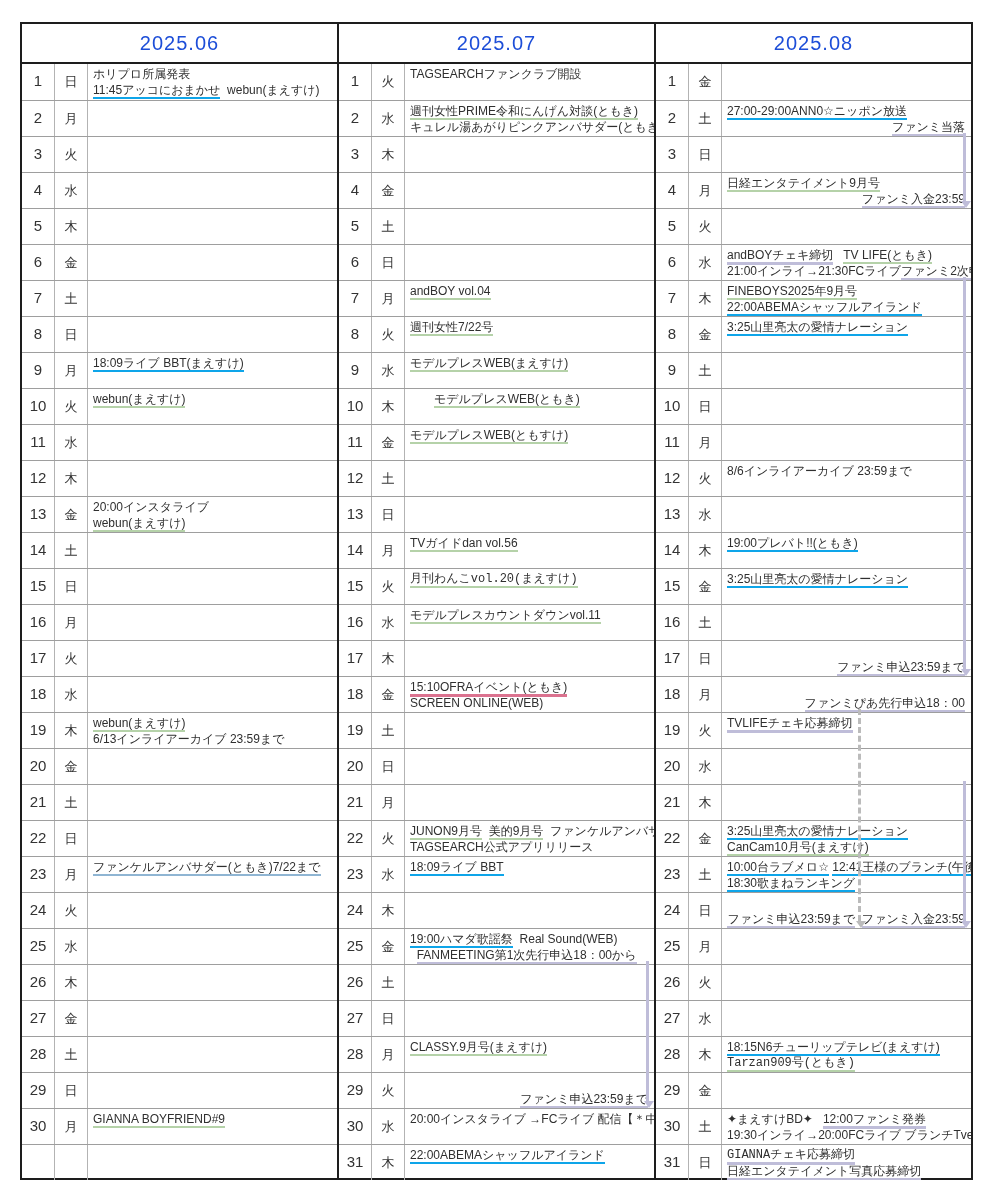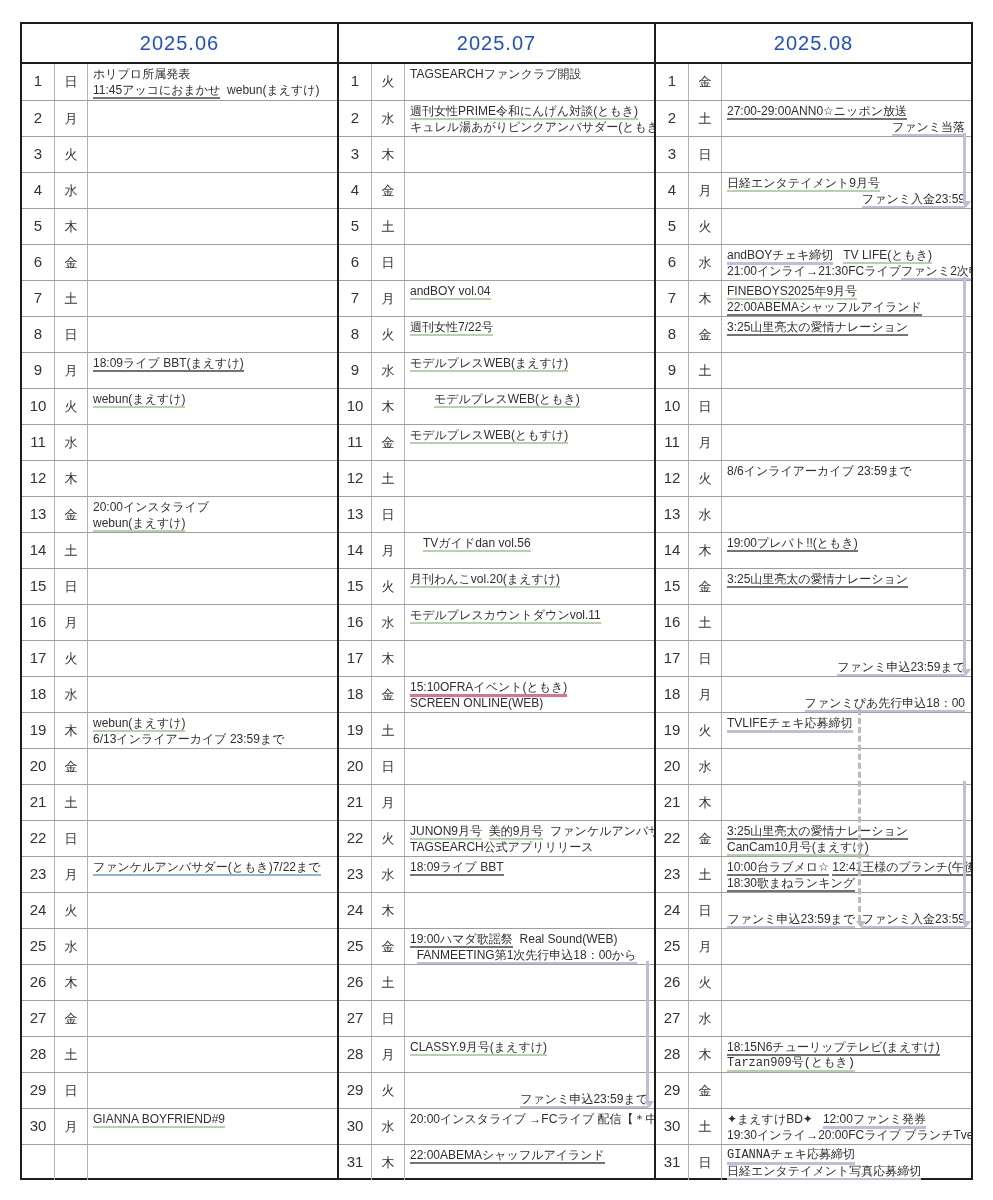--- a/index.html
+++ b/index.html
@@ -15,21 +15,21 @@
   .row + .row{border-top:1px solid #9e9e9e;}
   .num{flex:0 0 32px;text-align:center;font-size:15px;padding-top:8px;box-sizing:border-box;color:#333;}
   .dow{flex:0 0 34px;text-align:center;font-size:13px;padding-top:9px;box-sizing:border-box;
     border-left:1px solid #b3b3b3;border-right:1px solid #b3b3b3;color:#333;}
   .content{flex:1 1 auto;min-width:0;padding:2px 6px 0 5px;overflow:hidden;}
   .line{display:flex;justify-content:space-between;font-size:12px;line-height:16px;
     white-space:pre;min-height:16px;}
   .grp{display:inline-block;}
   .seg{display:inline;}
   .u-green{border-bottom:2px solid #b5d2a9;}
-  .u-pink{border-bottom:2px solid #737373;margin-top:36px;}
+  .u-pink{border-bottom:2px solid #0ea5e9;margin-top:36px;}
   .u-rose{border-bottom:3px solid #db728f;}
   .u-blue{border-bottom:2px solid #8fb5d3;}
   .u-lavender{border-bottom:3px solid #bfbdd9;}
   .arrow{position:absolute;width:0;}
   .arrow.solid{border-left:3px solid #bfbdd9;}
   .arrow.dashed{border-left:3px dashed #bbbbbb;}
   .arrowhead{position:absolute;bottom:-7px;left:-5px;width:0;height:0;
     border-left:5px solid transparent;border-right:5px solid transparent;}
   .arrow.solid .arrowhead{border-top:7px solid #bfbdd9;}
   .arrow.dashed .arrowhead{border-top:7px solid #bbbbbb;}
@@ -295,28 +295,28 @@
         </div>
         <div class="row">
           <div class="num">13</div>
           <div class="dow">日</div>
           <div class="content"></div>
         </div>
         <div class="row">
           <div class="num">14</div>
           <div class="dow">月</div>
           <div class="content">
-            <div class="line"><div class="grp" style="display: inline; margin-left: 13px;"><span class="seg u-green">TVガイドdan vol.56</span></div><div class="grp" style="display: inline;"></div></div>
+            <div class="line"><div class="grp" style="display: inline;"><span class="seg u-green">TVガイドdan vol.56</span></div><div class="grp" style="display: inline;"></div></div>
           </div>
         </div>
         <div class="row">
           <div class="num">15</div>
           <div class="dow">火</div>
           <div class="content">
-            <div class="line"><div class="grp" style="display: inline;"><span class="seg u-green">月刊わんこvol.20(まえすけ)</span></div><div class="grp" style="display: inline;"></div></div>
+            <div class="line"><div class="grp" style="display: inline; font-family: Liberation Mono, monospace;"><span class="seg u-green">月刊わんこvol.20(まえすけ)</span></div><div class="grp" style="display: inline;"></div></div>
           </div>
         </div>
         <div class="row">
           <div class="num">16</div>
           <div class="dow">水</div>
           <div class="content">
             <div class="line"><div class="grp" style="display: inline;"><span class="seg u-green">モデルプレスカウントダウンvol.11</span></div><div class="grp" style="display: inline;"></div></div>
           </div>
         </div>
         <div class="row">

